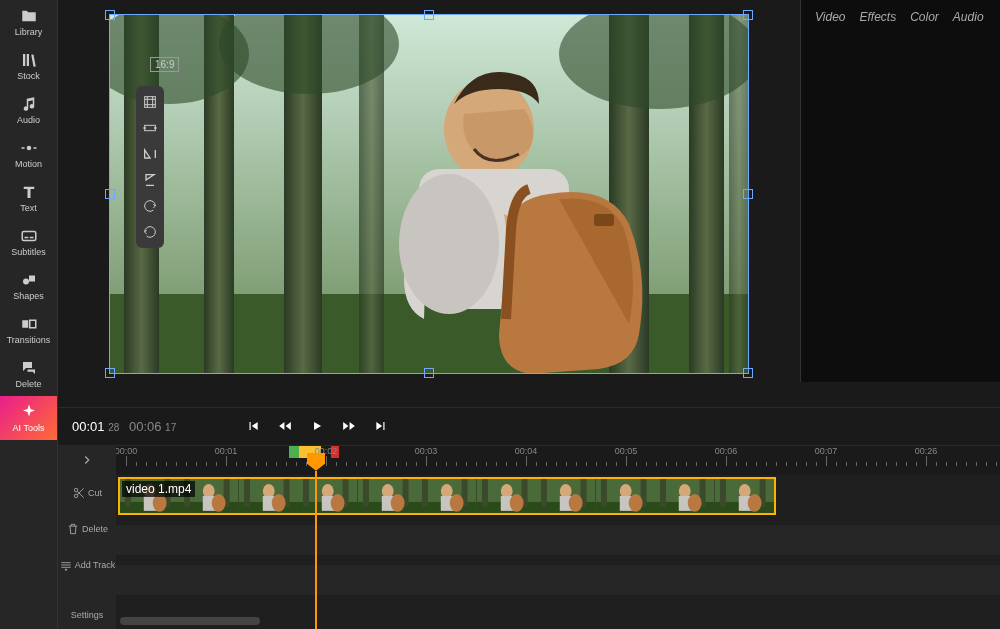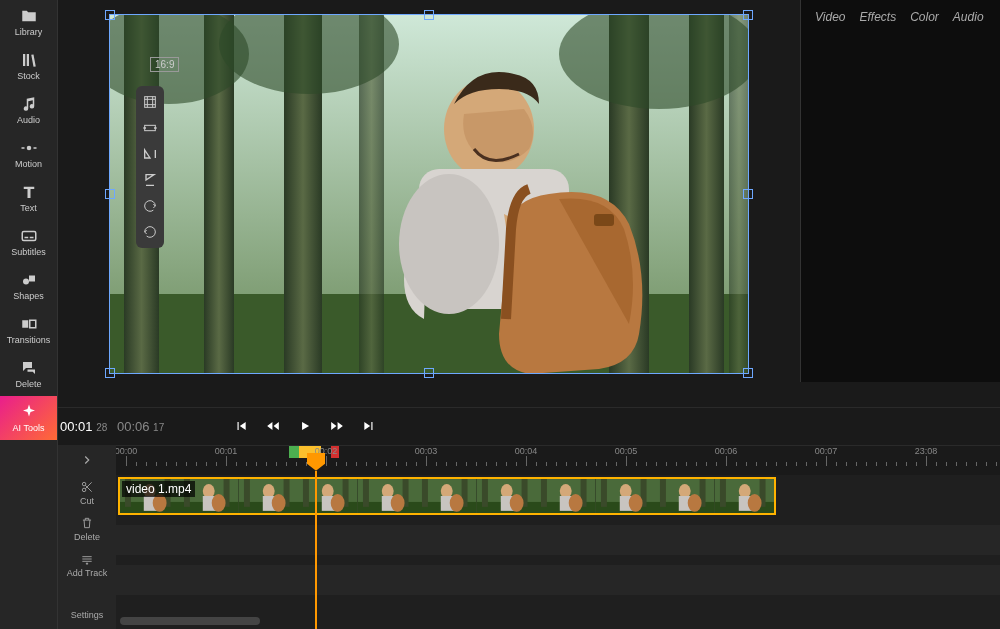--- a/index.html
+++ b/index.html
@@ -35,40 +35,40 @@
   .h-tl{top:-5px;left:-5px}.h-tr{top:-5px;right:-5px}.h-bl{bottom:-5px;left:-5px}.h-br{bottom:-5px;right:-5px}
   .h-tm{top:-5px;left:calc(50% - 5px)}.h-bm{bottom:-5px;left:calc(50% - 5px)}
   .h-ml{top:calc(50% - 5px);left:-5px}.h-mr{top:calc(50% - 5px);right:-5px}
   
   
   .panel-right { width: 200px; background: #0d0d0d; border-left: 1px solid #333; }
   .panel-tabs { display: flex; gap: 14px; padding: 10px 14px; font-size: 12px; color: #aaa; }
   .panel-tab { cursor: pointer; font-style: italic; }
   
   
-  .playbar { height: 40px; background: #1a1a1a; display: flex; align-items: center; padding: 0 2px; gap: 10px; border-top: 1px solid #2a2a2a; margin-top: 25px; }
+  .playbar { height: 40px; background: #1a1a1a; display: flex; align-items: center; padding: 0 14px; gap: 10px; border-top: 1px solid #2a2a2a; margin-top: 25px; }
   .time { font-size: 13px; }
   .time .cur { color: #fff; }
   .time .frm { color: #888; font-size: 10px; }
   .time .dur { color: #888; margin-left: 6px; }
   .play-controls { display: flex; gap: 18px; margin-left: 60px; align-items: center; }
   .play-btn svg { width: 14px; height: 14px; fill: #fff; }
   .play-btn { cursor: pointer; display:flex; }
   .zoom-group { margin-left: auto; display: flex; align-items: center; gap: 12px; }
   .zoom-group svg { width: 14px; height: 14px; stroke: #ccc; fill: none; }
   .slider { width: 80px; height: 3px; background: #555; position: relative; border-radius: 2px; }
   .slider::before { content:''; position:absolute; left:0; top:0; height:100%; width:10%; background:#fff; border-radius:2px;}
   .slider-thumb { position:absolute; left:8px; top:-4px; width:11px; height:11px; background:#fff; border-radius:50%;}
   .fs-bars { margin-left: 10px; display:flex; gap:2px;}
   .fs-bars div{width:6px;height:20px;background:#111;}
   
   
   .timeline-area { background: #1f1f1f; display: flex; height: 195px; }
   .tl-left { width: 58px; background: #262626; display: flex; flex-direction: column; }
-  .tl-btn { display:flex; flex-direction:column; align-items:center; justify-content:center; height:36px; cursor:pointer; color:#aaa; gap:2px;}
+  .tl-btn { display:flex; flex-direction:row; align-items:center; justify-content:center; height:36px; cursor:pointer; color:#aaa; gap:2px;}
   .tl-btn svg{ width:14px; height:14px; stroke:#aaa; fill:none;}
   .tl-btn span{font-size:9px;}
   .tl-btn.chev{height:30px;}
   
   .tl-main { flex:1; display:flex; flex-direction:column; position:relative; }
   .ruler { height: 30px; position:relative; background:#1a1a1a; border-top:1px solid #2a2a2a; overflow:hidden;}
   .ruler-inner{position:absolute;left:0;right:0;top:0;bottom:0;}
   .tick{position:absolute;top:14px;width:1px;height:6px;background:#666;}
   .tick.major{height:10px;top:10px;}
   .tick.minor{height:4px;top:16px;}
@@ -423,21 +423,21 @@
               <div class="tick major" style="left: 710px;"></div>
               <div class="tick minor" style="left: 720px;"></div>
               <div class="tick minor" style="left: 730px;"></div>
               <div class="tick minor" style="left: 740px;"></div>
               <div class="tick minor" style="left: 750px;"></div>
               <div class="tick minor" style="left: 760px;"></div>
               <div class="tick minor" style="left: 770px;"></div>
               <div class="tick minor" style="left: 780px;"></div>
               <div class="tick minor" style="left: 790px;"></div>
               <div class="tick minor" style="left: 800px;"></div>
-              <div class="tick-label" style="left: 810px;">23:08</div>
+              <div class="tick-label" style="left: 810px;">00:26</div>
               <div class="tick major" style="left: 810px;"></div>
               <div class="tick minor" style="left: 820px;"></div>
               <div class="tick minor" style="left: 830px;"></div>
               <div class="tick minor" style="left: 840px;"></div>
               <div class="tick minor" style="left: 850px;"></div>
               <div class="tick minor" style="left: 860px;"></div>
               <div class="tick minor" style="left: 870px;"></div>
               <div class="tick minor" style="left: 880px;"></div>
             </div>
         </div>

